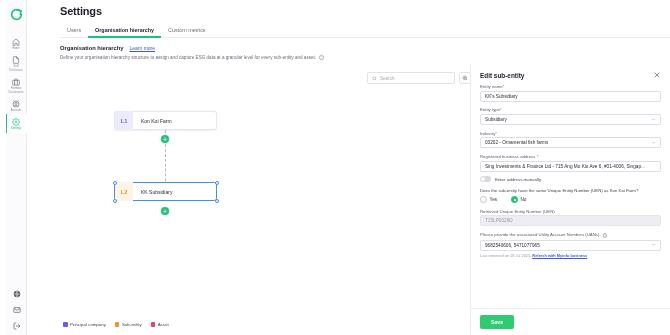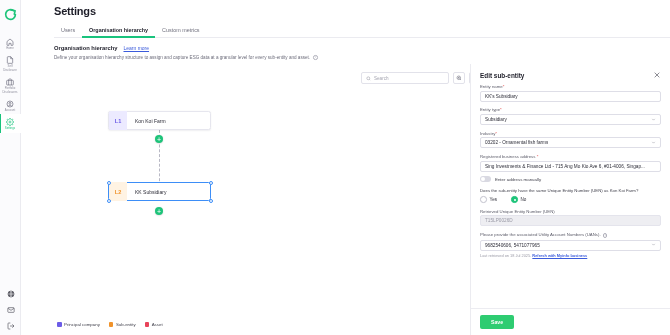--- a/index.html
+++ b/index.html
@@ -4,21 +4,21 @@
 <style>
   * { box-sizing: border-box; margin: 0; padding: 0; }
   html, body { width: 670px; height: 335px; overflow: hidden; }
   body {
     font-family: "Liberation Sans", sans-serif;
     background: #ffffff;
     color: #2b2b36;
     font-size: 7px;
     -webkit-font-smoothing: antialiased;
   }
-  .app { display: flex; width: 670px; height: 335px; position: relative; }
+  .app { display: flex; width: 670px; height: 335px; position: relative; padding-left: 6px; }
 
   
   .rail {
     width: 21px; height: 335px; background: #fbfbfd;
     border-right: 1px solid #ebebf0;
     display: flex; flex-direction: column; align-items: center;
     flex: 0 0 21px; position: relative;
   }
   .rail-logo { margin-top: 7px; width: 14px; height: 14px; display:flex; align-items:center; justify-content:center; }
   .rail-items { margin-top: 13px; width: 100%; display: flex; flex-direction: column; align-items: center; }

